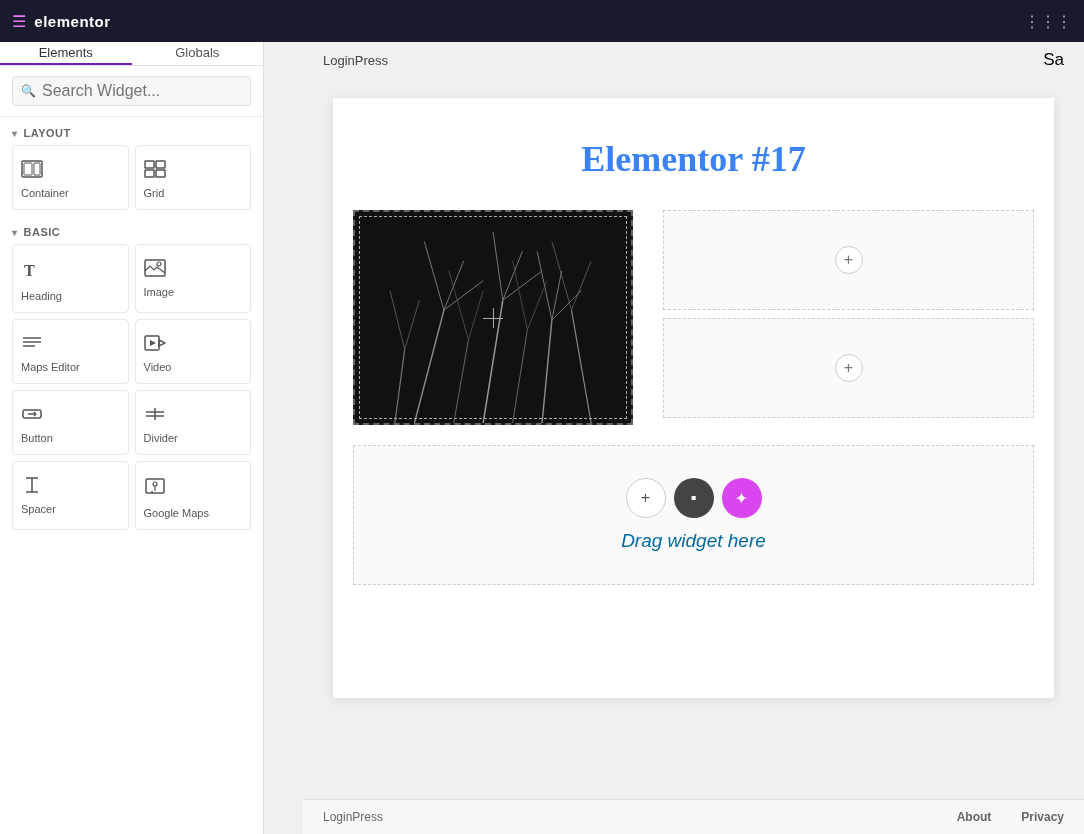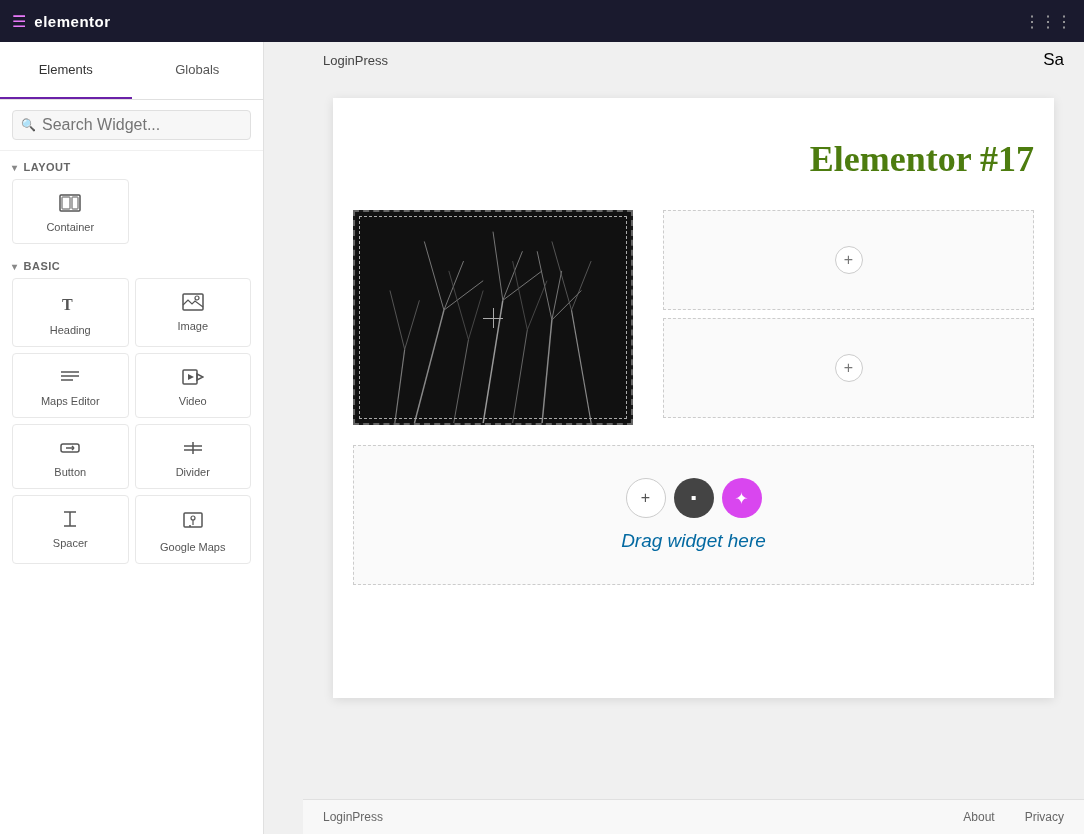--- a/index.html
+++ b/index.html
@@ -39,21 +39,21 @@
       overflow: hidden;
     }
 
     .sidebar-tabs {
       display: flex;
       border-bottom: 1px solid #e0e0e0;
     }
     .sidebar-tab {
       flex: 1;
       text-align: center;
-      padding: 20px 0;
+      padding: 3px 0;
       font-size: 13px;
       color: #555;
       cursor: pointer;
       border-bottom: 2px solid transparent;
     }
     .sidebar-tab.active {
       color: #333;
       border-bottom: 2px solid #6b21a8;
       font-weight: 500;
     }
@@ -122,21 +122,21 @@
       grid-template-columns: 1fr 1fr;
       gap: 6px;
       padding: 0 12px 6px;
     }
     .widget-item {
       border: 1px solid #e8e8e8;
       border-radius: 4px;
       padding: 14px 8px 10px;
       display: flex;
       flex-direction: column;
-      align-items: center;
+      align-items: flex-start;
       gap: 6px;
       cursor: pointer;
       background: #fff;
       transition: border-color 0.15s;
     }
     .widget-icon { font-size: 20px; color: #555; line-height: 1; }
     .widget-label {
       font-size: 11px;
       color: #555;
       text-align: center;
@@ -183,23 +183,22 @@
     }
 
     .page-title-section {
       padding: 40px 20px 30px;
       text-align: center;
       background: #fff;
     }
     .page-title {
       font-size: 36px;
       font-weight: 700;
-      color: #4d7c0f;
+      color: #3b82f6;
       font-family: Georgia, serif;
-      text-align: right;
     }
 
     .columns-row {
       display: flex;
       gap: 0;
       padding: 0 20px 20px;
     }
 
     .col-image {
       width: 300px;
@@ -307,21 +306,21 @@
       background: #f8f8f8;
       border-top: 1px solid #e0e0e0;
       padding: 10px 20px;
       display: flex;
       justify-content: space-between;
       align-items: center;
       font-size: 12px;
       color: #666;
       flex-shrink: 0;
     }
-    .footer-nav { display: flex; gap: 30px; }
+    .footer-nav { display: flex; gap: 30px; font-weight: bold; }
 
     
     .bottom-bar {
       background: #fff;
       border-top: 1px solid #e0e0e0;
       padding: 6px 12px;
       display: flex;
       align-items: center;
       justify-content: space-between;
       flex-shrink: 0;
@@ -379,20 +378,31 @@
       <div class="widget-grid">
         <div class="widget-item">
           <span class="widget-icon">
             <svg width="22" height="18" viewBox="0 0 22 18" fill="none">
               <rect x="1" y="1" width="20" height="16" rx="1" stroke="#555" stroke-width="1.5" fill="none"></rect>
               <rect x="3" y="3" width="8" height="12" rx="0.5" stroke="#555" stroke-width="1" fill="none"></rect>
               <rect x="13" y="3" width="6" height="12" rx="0.5" stroke="#555" stroke-width="1" fill="none"></rect>
             </svg>
           </span>
           <span class="widget-label">Container</span>
+        </div>
+        <div class="widget-item">
+          <span class="widget-icon">
+            <svg width="22" height="18" viewBox="0 0 22 18" fill="none">
+              <rect x="1" y="1" width="9" height="7" rx="0.5" stroke="#555" stroke-width="1.5" fill="none"></rect>
+              <rect x="12" y="1" width="9" height="7" rx="0.5" stroke="#555" stroke-width="1.5" fill="none"></rect>
+              <rect x="1" y="10" width="9" height="7" rx="0.5" stroke="#555" stroke-width="1.5" fill="none"></rect>
+              <rect x="12" y="10" width="9" height="7" rx="0.5" stroke="#555" stroke-width="1.5" fill="none"></rect>
+            </svg>
+          </span>
+          <span class="widget-label">Grid</span>
         </div>
       </div>
 
       <div class="section-header">
         <span class="chevron">▾</span>
         <span>Basic</span>
       </div>
       <div class="widget-grid">
 
         <div class="widget-item">

